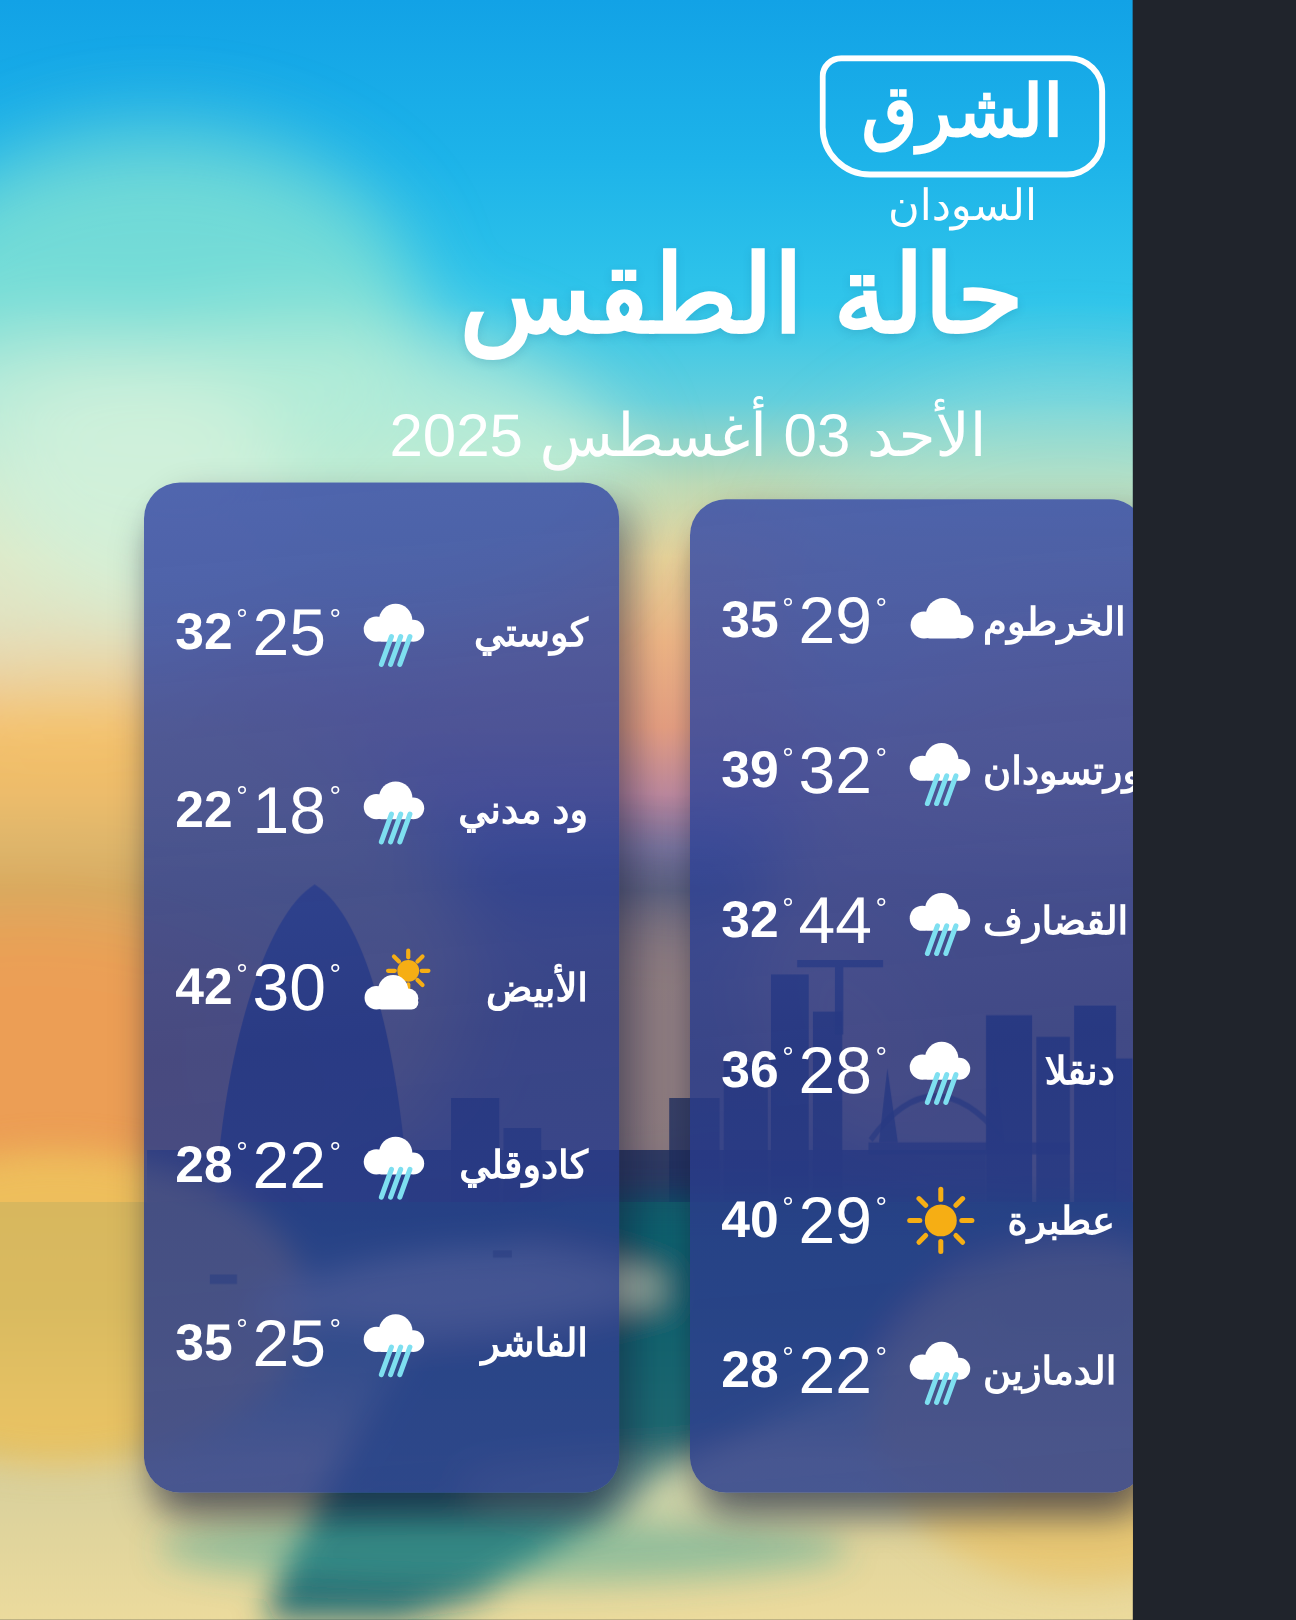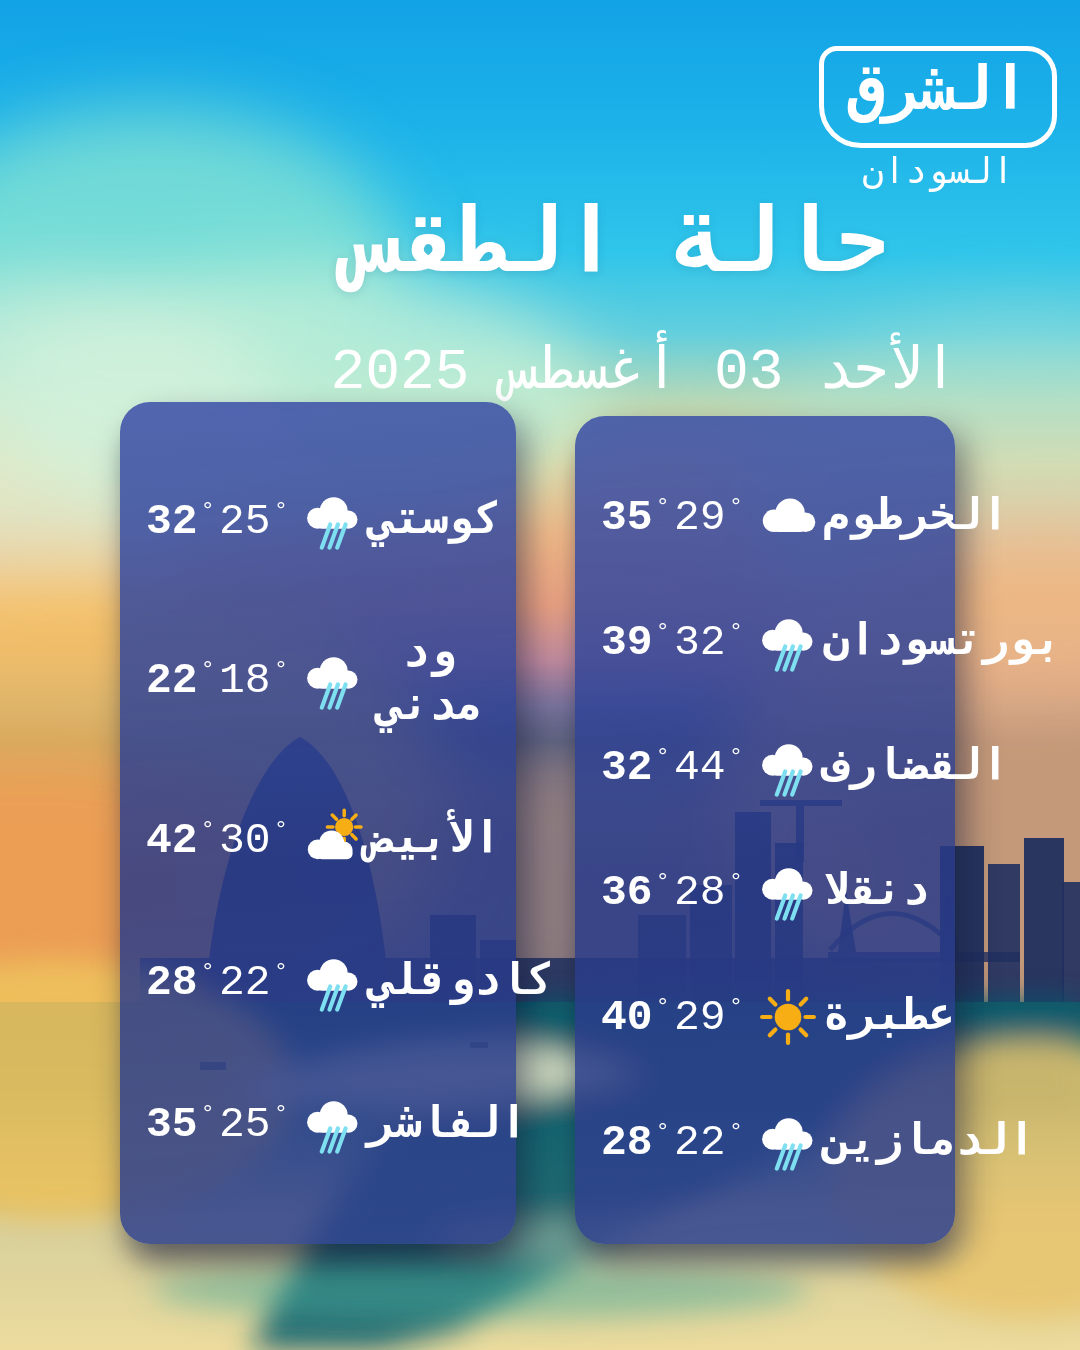--- a/index.html
+++ b/index.html
@@ -1,18 +1,18 @@
 <!DOCTYPE html>
 <html><head>
 <meta charset="utf-8">
 <style>
   html,body{margin:0;padding:0;background:#20242c;}
   .poster{
-    position:relative;width:1080px;height:1350px;overflow:hidden;
-    font-family:Liberation Mono, monospace;color:#fff;
+    position:relative;width:944px;height:1350px;overflow:hidden;
+    font-family:Liberation Sans, sans-serif;color:#fff;
     -webkit-font-smoothing:antialiased;
   }
   .bg-svg{position:absolute;inset:0;width:100%;height:100%;display:block;}
 
   
   .logo-block{position:absolute;top:46px;right:23px;width:238px;text-align:center;}
   .logo-box{
     height:102px;border:5px solid #fff;box-sizing:border-box;
     border-radius:18px 30px 32px 42px;
     display:flex;align-items:center;justify-content:center;
@@ -21,43 +21,43 @@
   .logo-region{margin-top:2px;font-size:36px;font-weight:500;letter-spacing:1px;}
 
   
   .title{
     position:absolute;top:196px;left:0;width:1080px;text-align:center;
     font-size:90px;font-weight:700;text-indent:90px;line-height:1.15;
     text-shadow:0 2px 8px rgba(20,80,120,.15);
     padding-left:33px;
   }
   .date{
-    position:absolute;top:334px;right:122px;font-size:58px;font-weight:500;
+    position:absolute;top:334px;right:122px;font-size:50px;font-weight:500;
     direction:rtl;
   }
 
   
   .panel{
     position:absolute;box-sizing:border-box;border-radius:30px;
     background:linear-gradient(175deg,rgba(62,82,168,.88) 0%,rgba(40,58,136,.84) 55%,rgba(48,66,142,.86) 100%);
     box-shadow:0 24px 30px -6px rgba(22,28,58,.5),16px 12px 30px rgba(22,28,58,.3);
     display:flex;flex-direction:column;justify-content:space-evenly;
     padding:12px 26px;
   }
   .panel-left{left:120px;top:402px;width:396px;height:842px;}
   .panel-right{left:575px;top:416px;width:380px;height:828px;}
 
   .row{display:flex;align-items:center;justify-content:space-between;}
   .temps{display:flex;align-items:center;}
   .high{font-size:43px;font-weight:700;line-height:1;}
-  .low{font-size:43px;font-weight:400;line-height:1;}
+  .low{font-size:55px;font-weight:400;line-height:1;}
   .deg{font-size:24px;font-weight:400;display:inline-block;transform:translateY(-10px);margin:0 4px 0 3px;}
   .icon-slot{width:70px;height:70px;margin-left:6px;display:flex;align-items:center;justify-content:center;flex:0 0 auto;}
   .icon-slot svg{width:70px;height:70px;overflow:visible;}
-  .city{font-size:44px;font-weight:700;direction:rtl;text-align:center;line-height:1.2;}
+  .city{font-size:32px;font-weight:700;direction:rtl;text-align:left;line-height:1.2;}
 </style>
 </head>
 <body>
 
 <div class="poster">
 
   <svg class="bg-svg" viewBox="0 0 1080 1350" preserveAspectRatio="none">
     <defs>
       <linearGradient id="sky" x1="0" y1="0" x2="0" y2="1">
         <stop offset="0" stop-color="#12a2e6"></stop>

